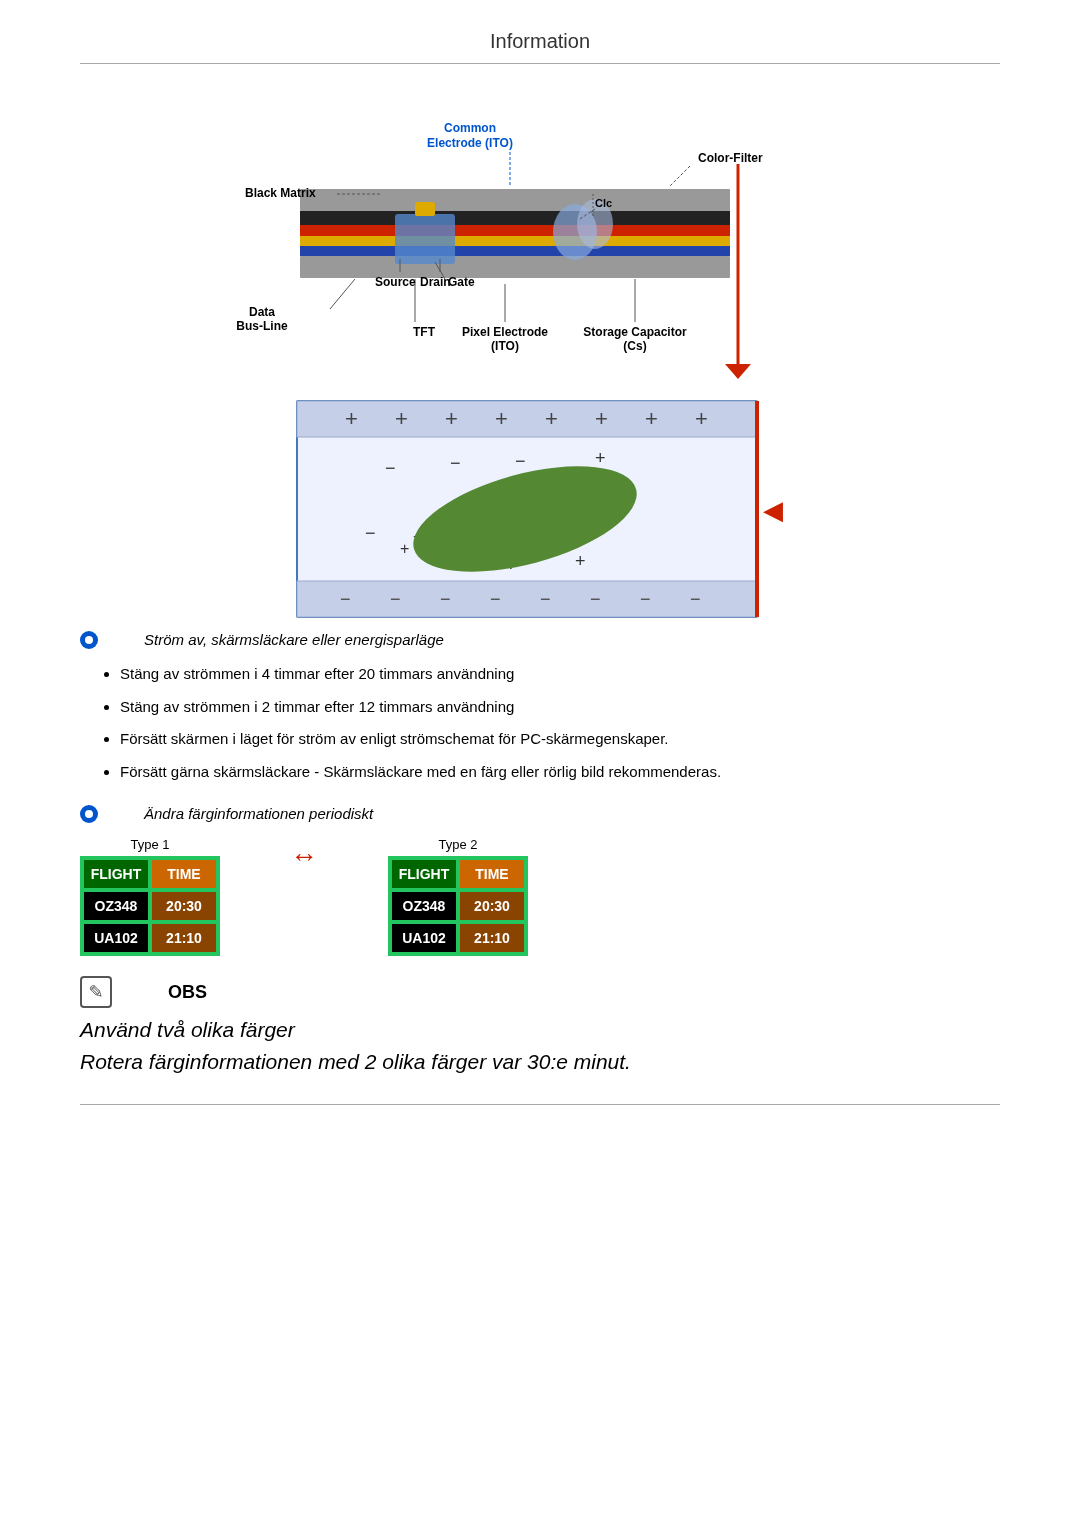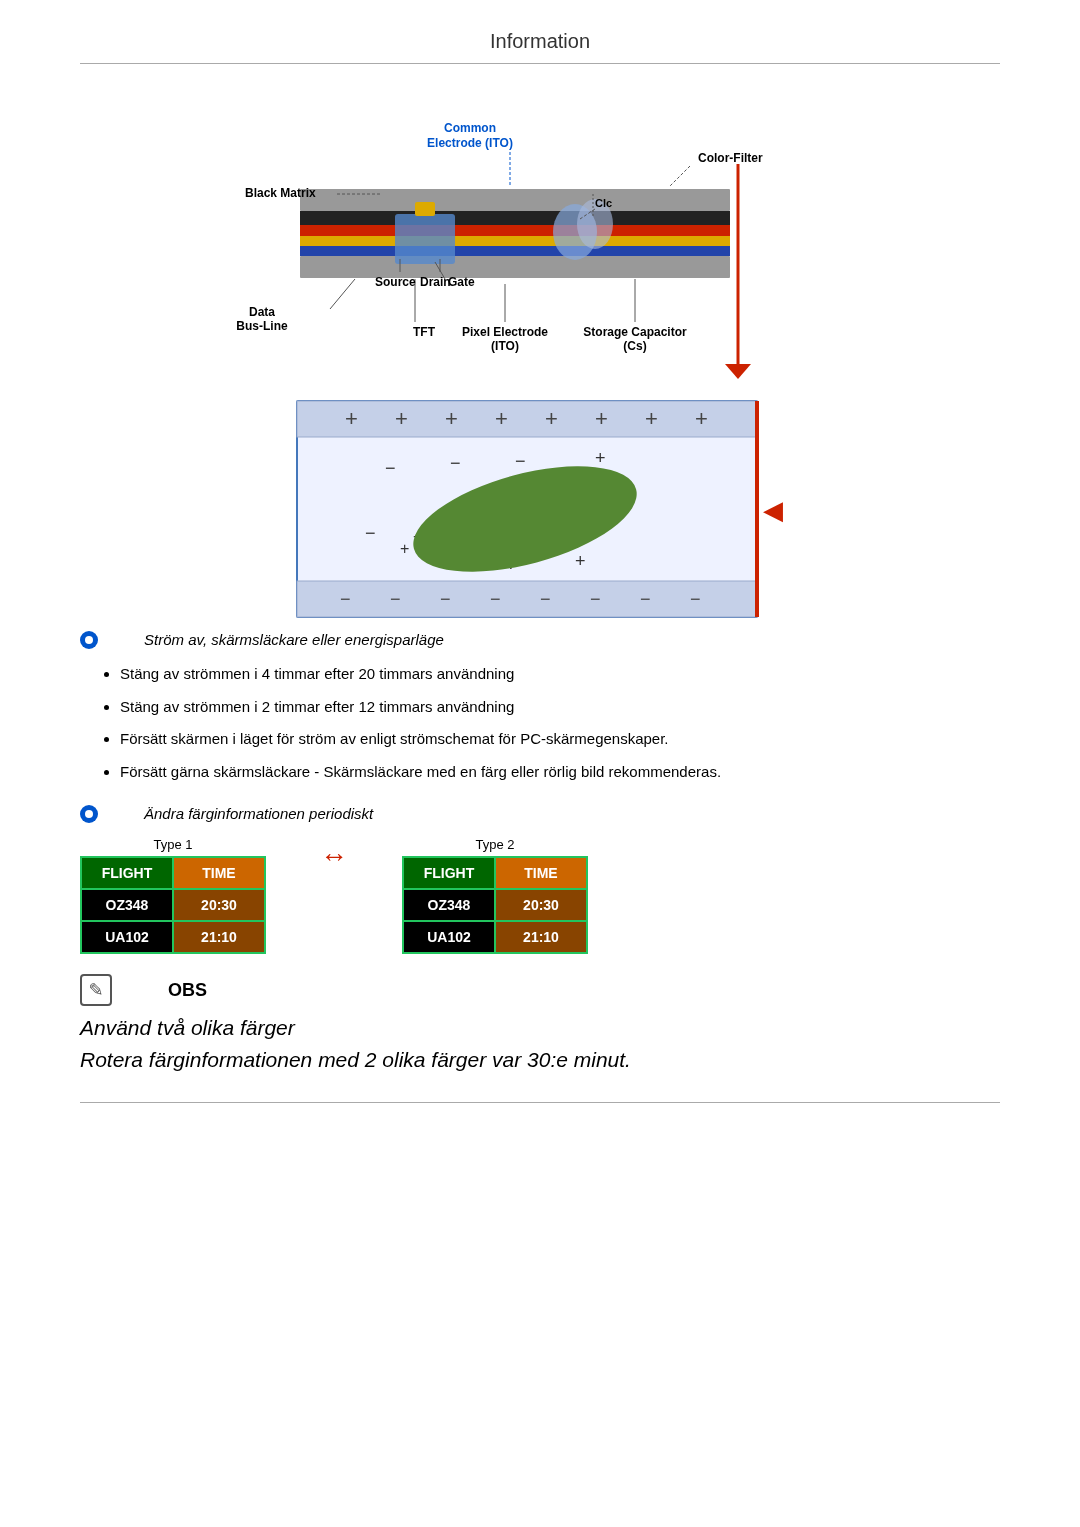--- a/index.html
+++ b/index.html
@@ -73,21 +73,21 @@
 
     .bullet-list li {
       margin-bottom: 10px;
       font-size: 15px;
       line-height: 1.5;
     }
 
     
     .table-section {
       display: flex;
-      gap: 44px;
+      gap: 60px;
       margin-top: 10px;
       align-items: flex-start;
     }
 
     .table-group {
       display: flex;
       flex-direction: column;
     }
 
     .table-type-label {
@@ -96,25 +96,25 @@
       text-align: center;
     }
 
     .flight-table {
       border-collapse: collapse;
       font-size: 14px;
       font-weight: bold;
     }
 
     .flight-table td {
-      width: 92px;
+      width: 68px;
       height: 32px;
       text-align: center;
       vertical-align: middle;
-      border: 2px solid #22c55e;
+      border: 4px solid #22c55e;
     }
 
     .header-flight {
       background: #006600;
       color: #fff;
     }
 
     .header-time {
       background: #cc6600;
       color: #fff;

